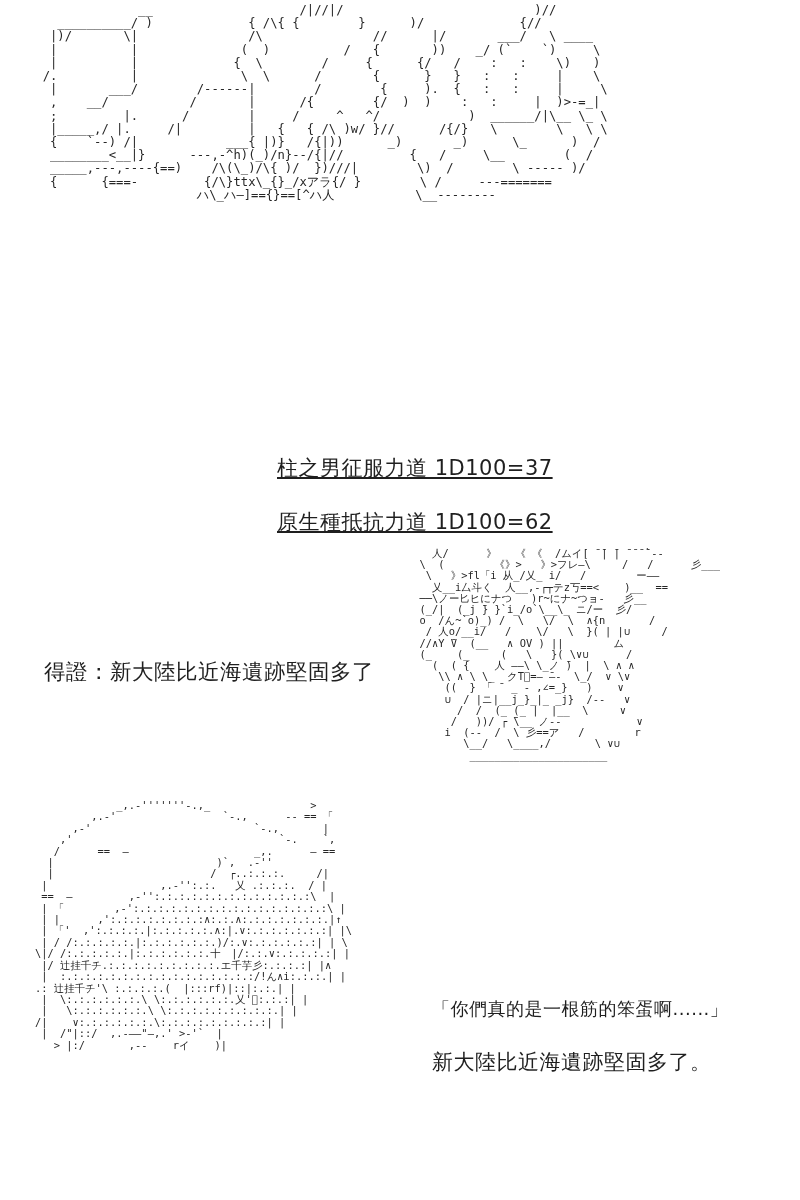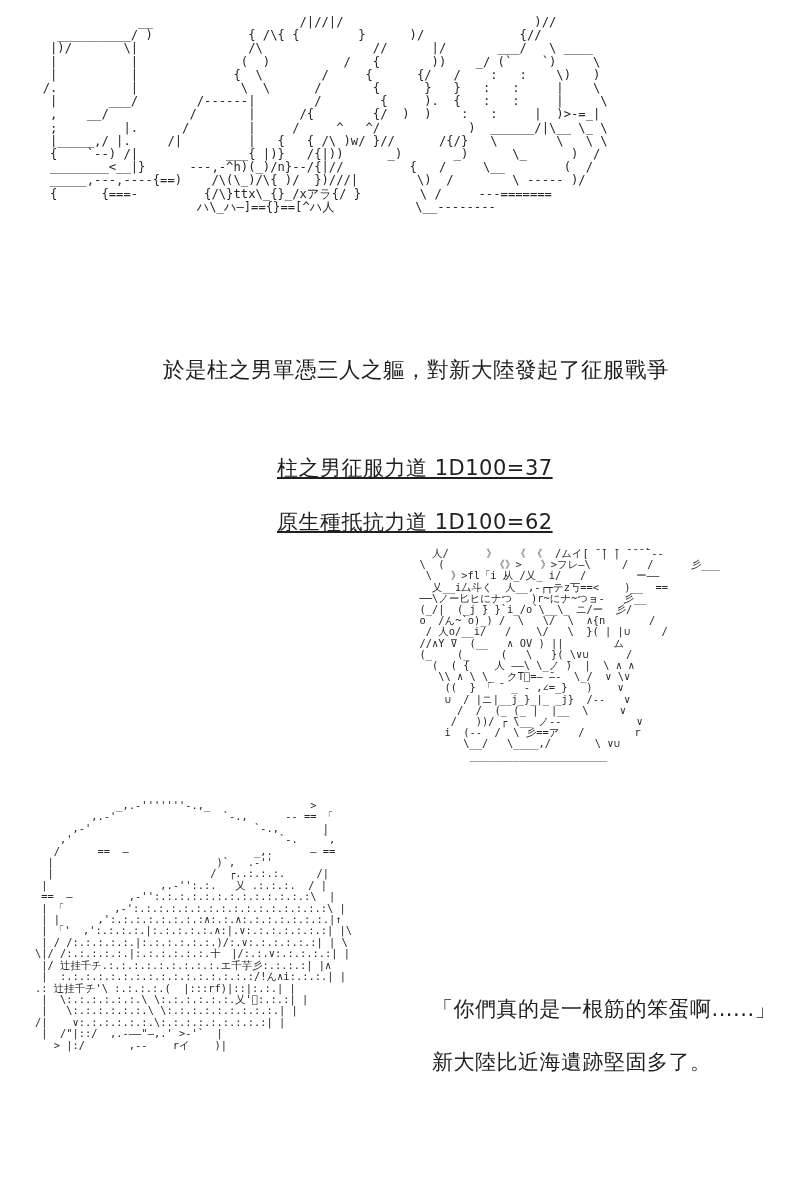--- a/index.html
+++ b/index.html
@@ -34,21 +34,20 @@
     margin: 0;
     padding: 0;
   }
 
   #aa-top {
     left: 6px;
     top: 4px;
     font-size: 12.2px;
     line-height: 13.2px;
     width: 792px;
-    margin-top: 12px;
   }
 
   #aa-middle {
     left: 382px;
     top: 548px;
     font-size: 10.4px;
     line-height: 11.2px;
     width: 420px;
   }
 
@@ -94,21 +93,21 @@
   #narration-proof {
     left: 44px;
     top: 658px;
     font-size: 21.5px;
     line-height: 28px;
   }
 
   #dialogue-quote {
     left: 432px;
     top: 995px;
-    font-size: 21px;
+    font-size: 18px;
     line-height: 28px;
   }
 
   #narration-aside {
     left: 432px;
     top: 1048px;
     font-size: 21px;
     line-height: 28px;
   }
 </style>
@@ -126,27 +125,27 @@
       |       ___/        /------|        /        {     ).  {   :   :     |     \
       ,    __/           /       |      /{        {/  )  )    :   :     |  )&gt;-=_|
       ;         |.      /        |     /     ^   ^/            )  ______/|\__ \_ \
       |_____,/ |.     /|         |   {   { /\ )w/ }//      /{/}   \        \   \ \
       {    `--) /|            ___{ |)}   /{|))      _)       _)      \_      )  /
       ________&lt;__|}      ---,-^h)(_)/n}--/{|//         {   /     \__        (  /
       _____,---,----{==)    /\(\_)/\{ )/  })///|        \)  /        \ ----- )/
       {      {===-         {/\}ttx\_{}_/xアラ{/ }        \ /     ---=======
                           ハ\_ハ―]=={}==[^ハ人           \__--------</pre>
 
-  <div class="txt" id="narration-conquest">於是柱之男單憑三人之軀，對新大陸發起了征服戰爭</div>
 
   <div class="txt" id="dice-block">
     <span class="dice-line">柱之男征服力道 1D100=37</span>
     <span class="dice-line">原生種抵抗力道 1D100=62</span>
   </div>
 
+  <div class="txt" id="narration-proof">得證：新大陸比近海遺跡堅固多了</div>
 
   <pre class="aa" id="aa-middle">        人/      》   《 《  /ムイ[ ̄ ̄| ̄| ̄ ̄ ̄ ̄`--
       \  (        《》&gt;   》&gt;フレ―\     /   /      彡___
        \   》&gt;fl「i 从_/乂_ i/   /        ー――
         乂__i厶斗く  人__,-┌┬テz丂==&lt;    )__  ==
       ──\ノー匕ヒにナつ   )r~にナ~つョ-   彡__
       (_/|  (_j ̄} }`i_/o`\__\_ ニ/ー  彡/
       o  /ん~`o)_) /  \   \/  \  ∧{n       /
        / 人o/__i/   /    \/   \  }( | |∪     /
       //∧Y ̄V  (__   ∧ OV ) ||        ム

